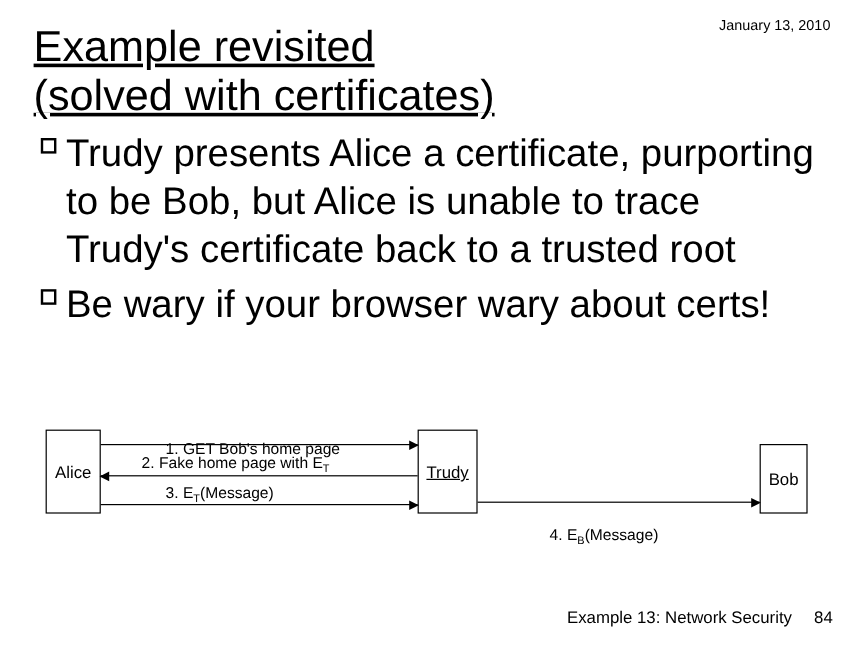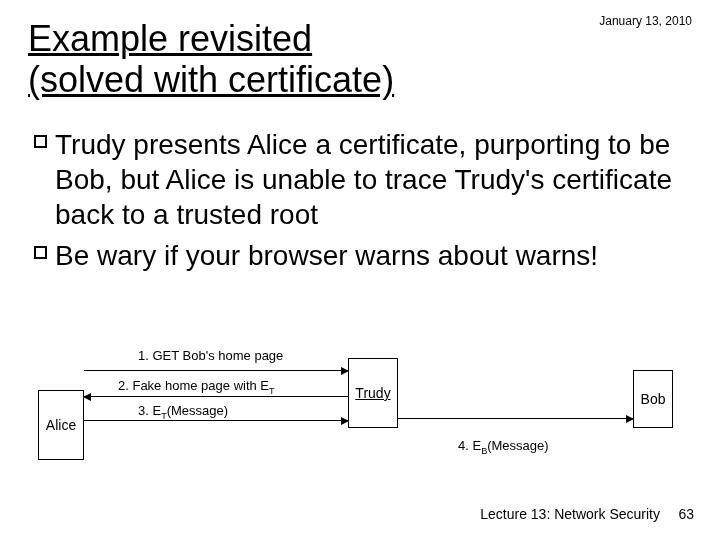--- a/index.html
+++ b/index.html
@@ -15,26 +15,26 @@
   .date {
     position: absolute;
     top: 14px;
     right: 28px;
     font-size: 12px;
   }
   .title {
     font-size: 36px;
     text-decoration: underline;
     line-height: 1.15;
-    margin-bottom: 26px;
+    margin-bottom: 6px;
     font-weight: 400;
     max-width: 520px;
   }
   .bullets {
-    font-size: 28px;
+    font-size: 32px;
     line-height: 1.25;
     margin-left: 6px;
   }
   .bullet {
     display: flex;
     margin-bottom: 6px;
   }
   .bullet .sq {
     width: 13px;
     height: 13px;
@@ -55,21 +55,21 @@
   .node {
     position: absolute;
     border: 1.5px solid #000;
     background: #fff;
     font-size: 14px;
     display: flex;
     align-items: center;
     justify-content: center;
     padding: 4px 8px;
   }
-  .node.alice { left: 0; top: 28px; height: 70px; width: 46px; margin-top: 32px; }
+  .node.alice { left: 0; top: 28px; height: 70px; width: 46px; }
   .node.trudy { left: 310px; top: 28px; height: 70px; width: 50px; text-decoration: underline; }
   .node.bob   { left: 595px; top: 40px; height: 58px; width: 40px; }
   .arrow {
     position: absolute;
     height: 0;
     border-top: 1.5px solid #000;
   }
   .arrow::before, .arrow::after {
     content: "";
     position: absolute;
@@ -104,52 +104,52 @@
   }
   sub { font-size: 0.7em; vertical-align: sub; }
 </style>
 </head>
 <body>
 
 <div class="date">January 13, 2010</div>
 
 <h1 class="title">
   <span>Example revisited</span><br>
-  <span>(solved with certificate)</span>
+  <span>(solved with certificates)</span>
 </h1>
 
 <div class="bullets">
   <div class="bullet">
     <span class="sq"></span>
     <span class="txt">Trudy presents Alice a certificate, purporting to be Bob, but Alice is unable to trace Trudy's certificate back to a trusted root</span>
   </div>
   <div class="bullet">
     <span class="sq"></span>
-    <span class="txt">Be wary if your browser warns about warns!</span>
+    <span class="txt">Be wary if your browser wary about certs!</span>
   </div>
 </div>
 
 <div class="diagram">
   <div class="node alice">Alice</div>
   <div class="node trudy">Trudy</div>
   <div class="node bob">Bob</div>
 
   <div class="arrow head-right" style="left:46px; top:40px; width:264px;"></div>
-  <div class="lbl" style="left:100px; top:18px;text-align:center;">1. GET Bob's home page</div>
+  <div class="lbl" style="left:100px; top:36px;text-align:center;">1. GET Bob's home page</div>
 
   <div class="arrow head-left" style="left:46px; top:66px; width:264px;"></div>
   <div class="lbl" style="left:80px; top:48px;">
     <span>2. Fake home page with E</span><sub>T</sub>
   </div>
 
   <div class="arrow head-right" style="left:46px; top:90px; width:264px;"></div>
   <div class="lbl" style="left:100px; top:73px;">
     <span>3. E</span><sub>T</sub><span>(Message)</span>
   </div>
 
   <div class="arrow head-right" style="left:360px; top:88px; width:235px;"></div>
   <div class="lbl" style="left:420px; top:108px;">
     <span>4. E</span><sub>B</sub><span>(Message)</span>
   </div>
 </div>
 
-<div class="footer-lecture">Lecture 13: Network Security</div>
-<div class="footer-page">63</div>
+<div class="footer-lecture">Example 13: Network Security</div>
+<div class="footer-page">84</div>
 
 </body></html>

